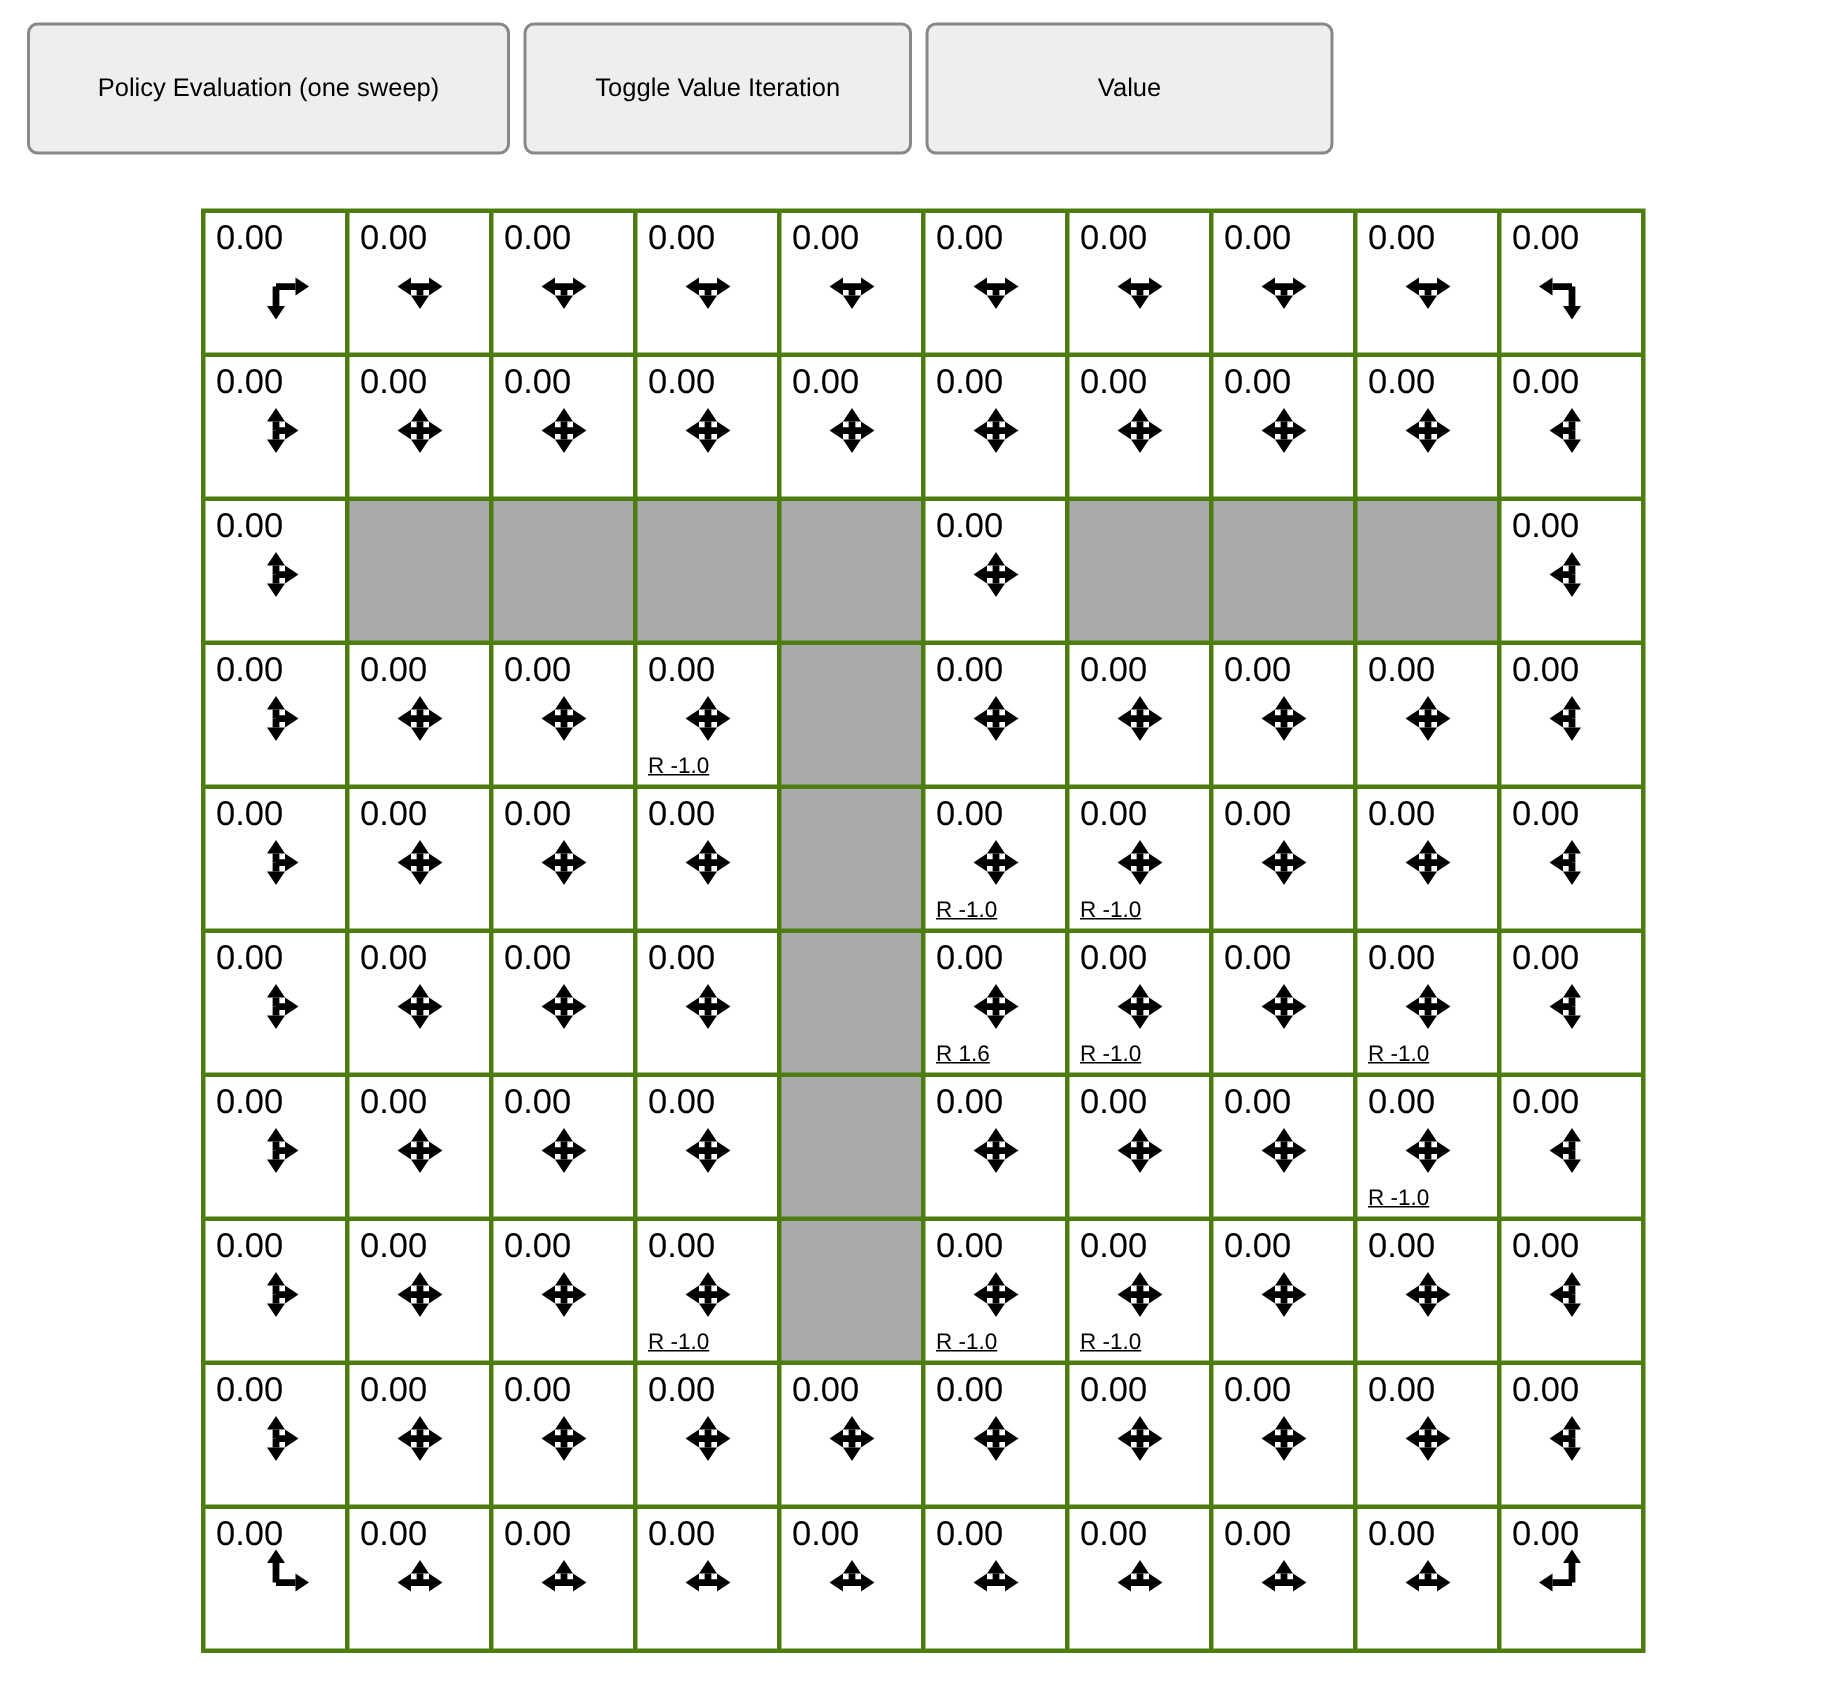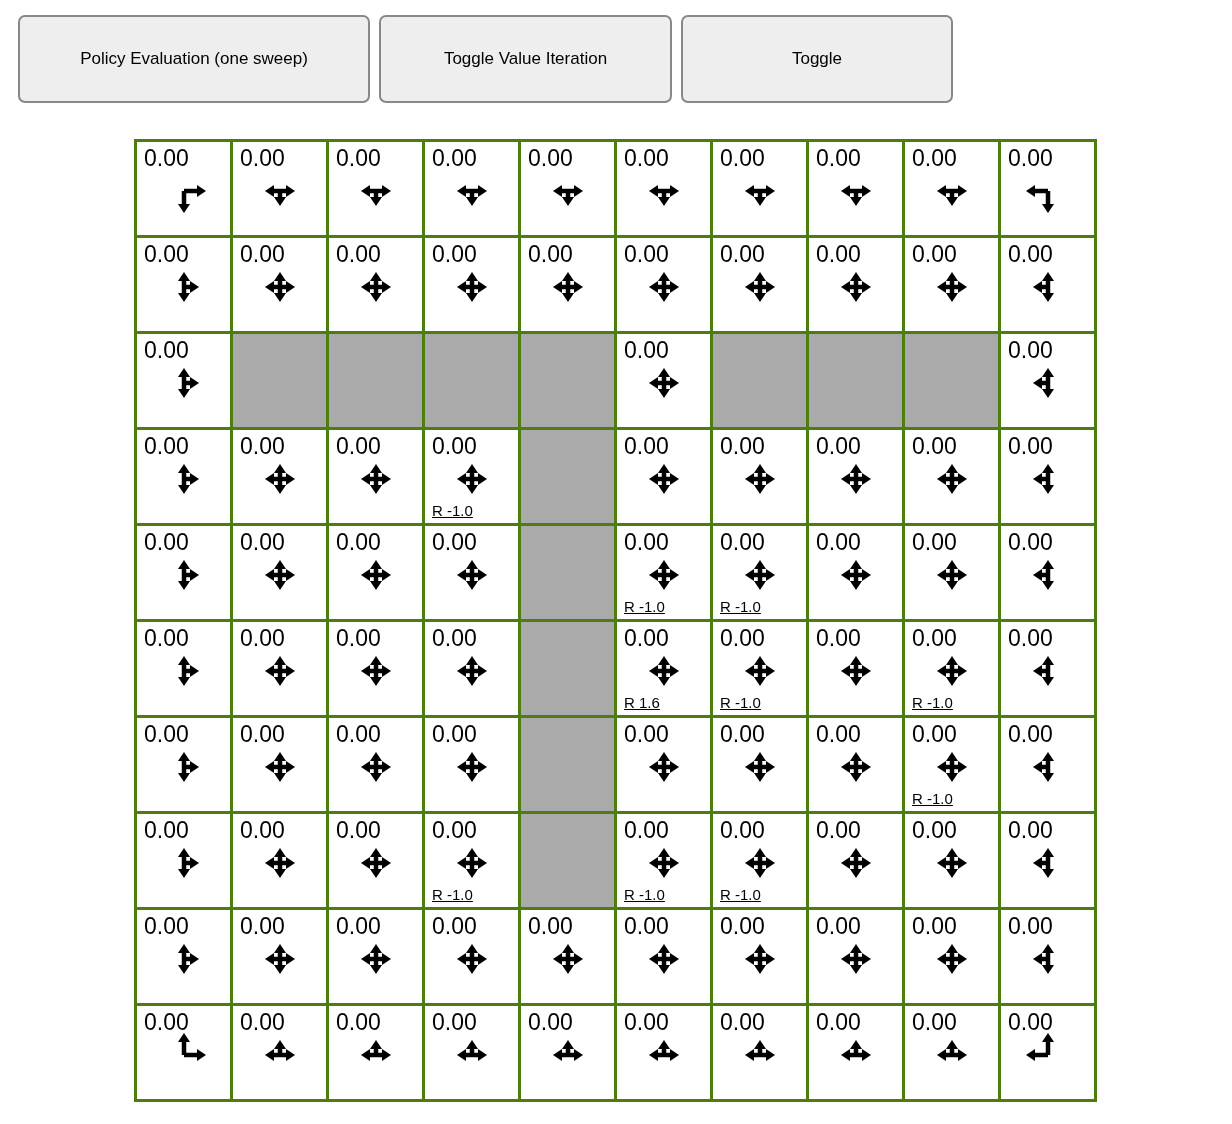--- a/index.html
+++ b/index.html
@@ -6,42 +6,42 @@
   body{
     width:1232px;height:1124px;position:relative;background:#ffffff;
     font-family:"Liberation Sans",sans-serif;color:#000;
   }
   .toolbar{position:absolute;left:18px;top:15px;display:flex;gap:9px;}
   .btn{
     height:88px;display:flex;align-items:center;justify-content:center;
     background:#eeeeee;border:2px solid #888888;border-radius:7px;
     font-size:17px;color:#000;cursor:pointer;box-sizing:border-box;
   }
-  .btn-0{width:352px;}
+  .btn-0{width:322px;}
   .btn-1{width:268px;}
-  .btn-2{width:293px;}
+  .btn-2{width:259px;}
   .btn-3{width:272px;}
   .grid{
     position:absolute;left:134px;top:139px;
     display:grid;grid-template-columns:repeat(10,93px);grid-auto-rows:93px;
     gap:3px;padding:3px;background:#4d7c0f;
   }
   .cell{background:#ffffff;position:relative;overflow:hidden;}
   .cell.wall{background:#aaaaaa;}
   .val{position:absolute;left:7px;top:3px;font-size:23px;line-height:26px;}
   .reward{position:absolute;left:7px;bottom:4px;font-size:15px;text-decoration:underline;}
   .policy{position:absolute;left:50%;top:26px;transform:translateX(-50%);width:46px;height:46px;}
 </style>
 </head>
 <body>
 
 <div class="toolbar">
   <button class="btn btn-0">Policy Evaluation (one sweep)</button>
   <button class="btn btn-2">Toggle Value Iteration</button>
-  <button class="btn btn-3">Toggle</button>
+  <button class="btn btn-3">Value</button>
 </div>
 
 <div class="grid">
     <div class="cell">
       <div class="val">0.00</div>
       <svg viewBox="-23 -23 46 46" class="policy">
         <line x1="0" y1="0" x2="0" y2="13" stroke="#000000" stroke-width="4.5"></line>
         <polygon points="0,22 -6,13 6,13" fill="#000000"></polygon>
         <line x1="0" y1="0" x2="13" y2="0" stroke="#000000" stroke-width="4.5"></line>
         <polygon points="22,0 13,6 13,-6" fill="#000000"></polygon>

